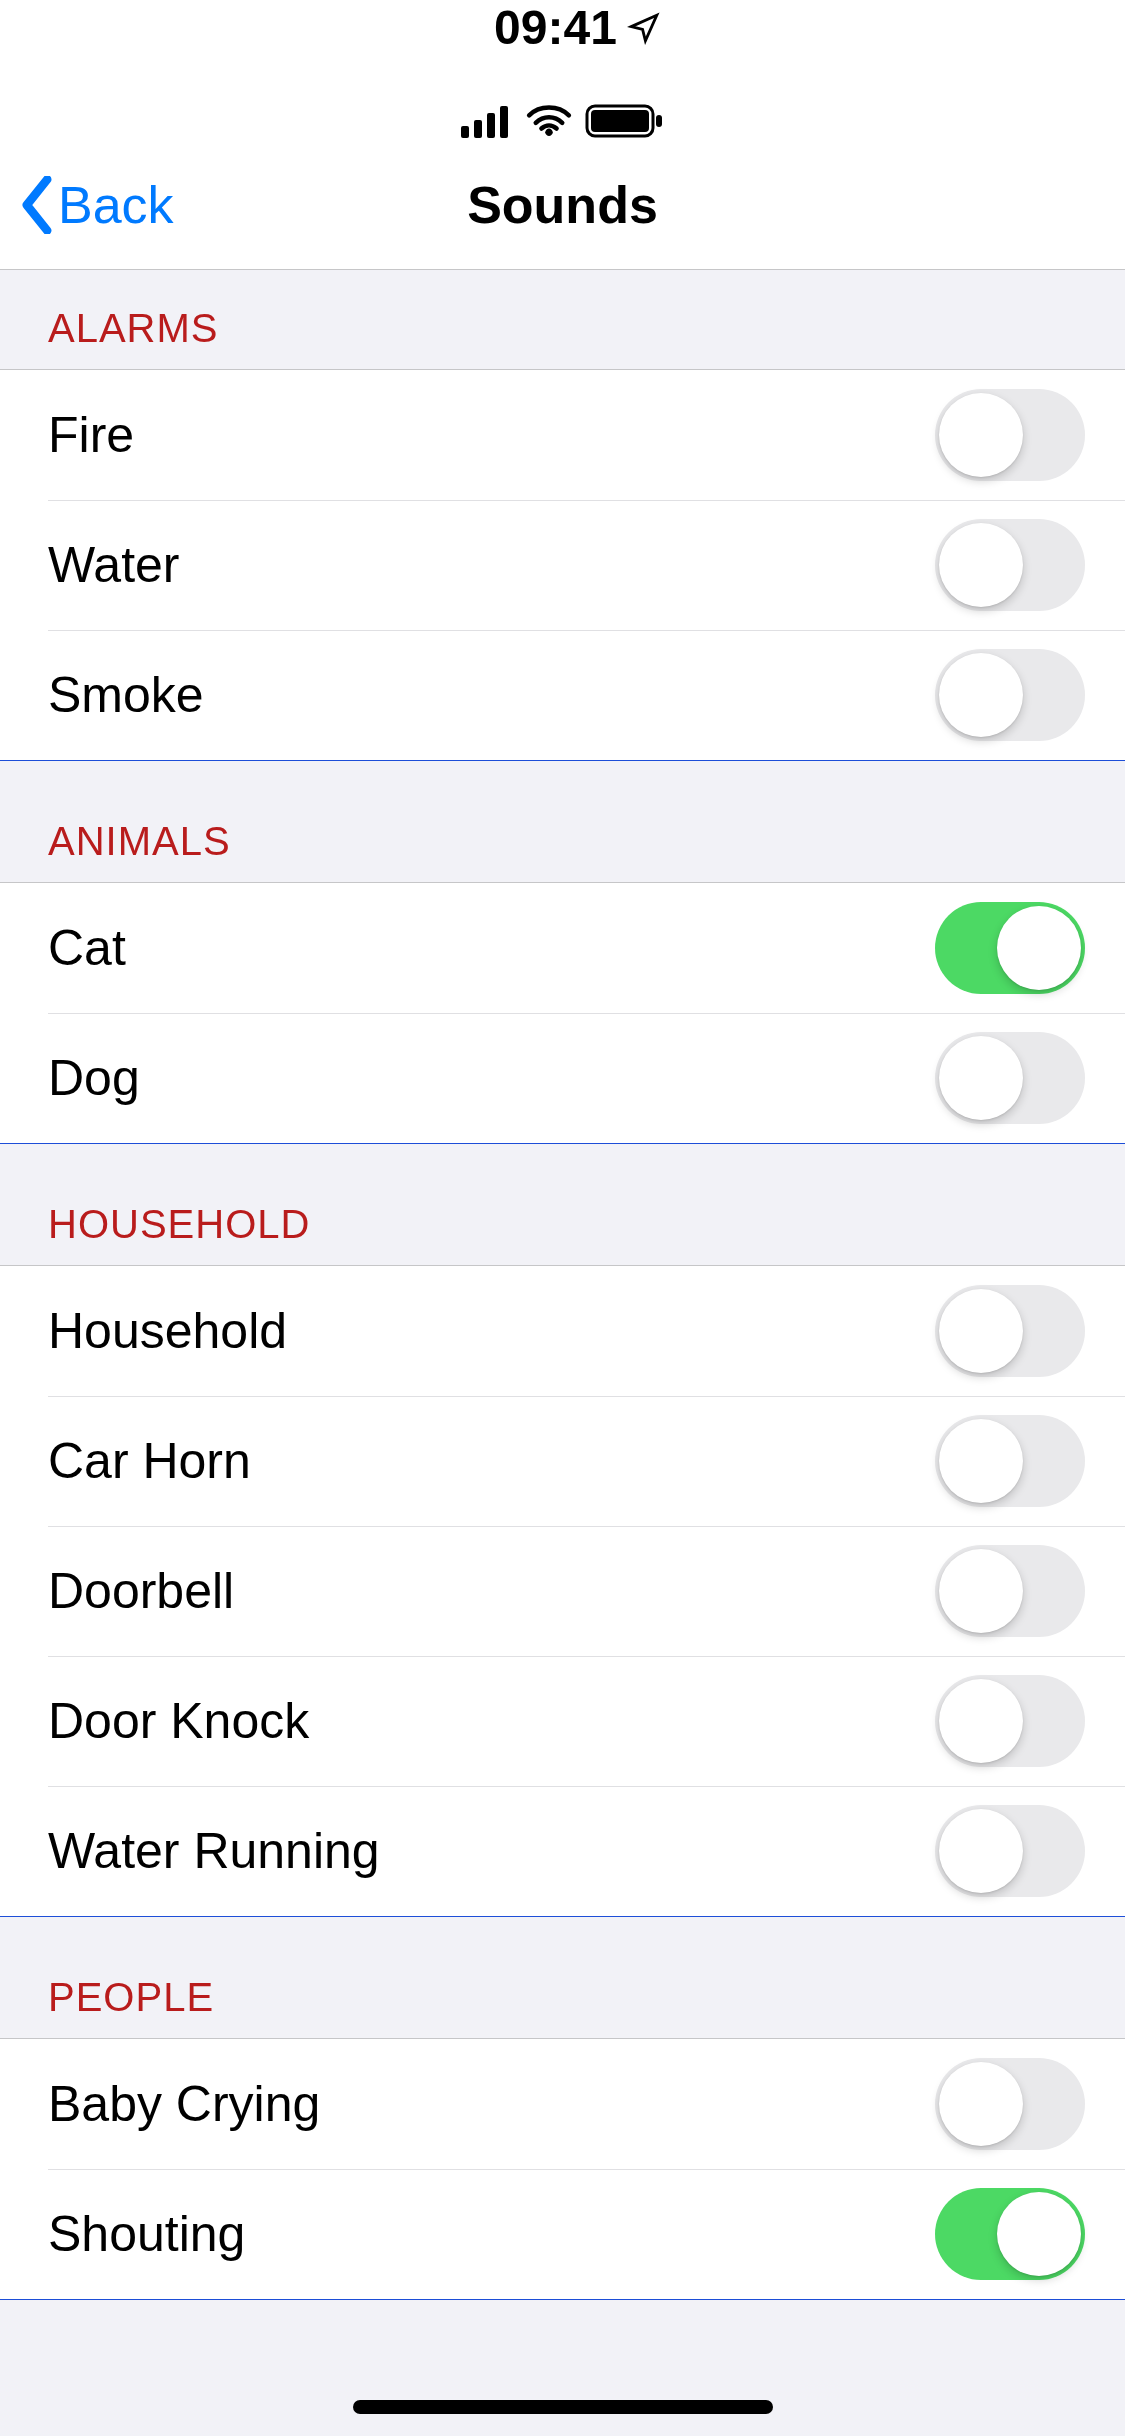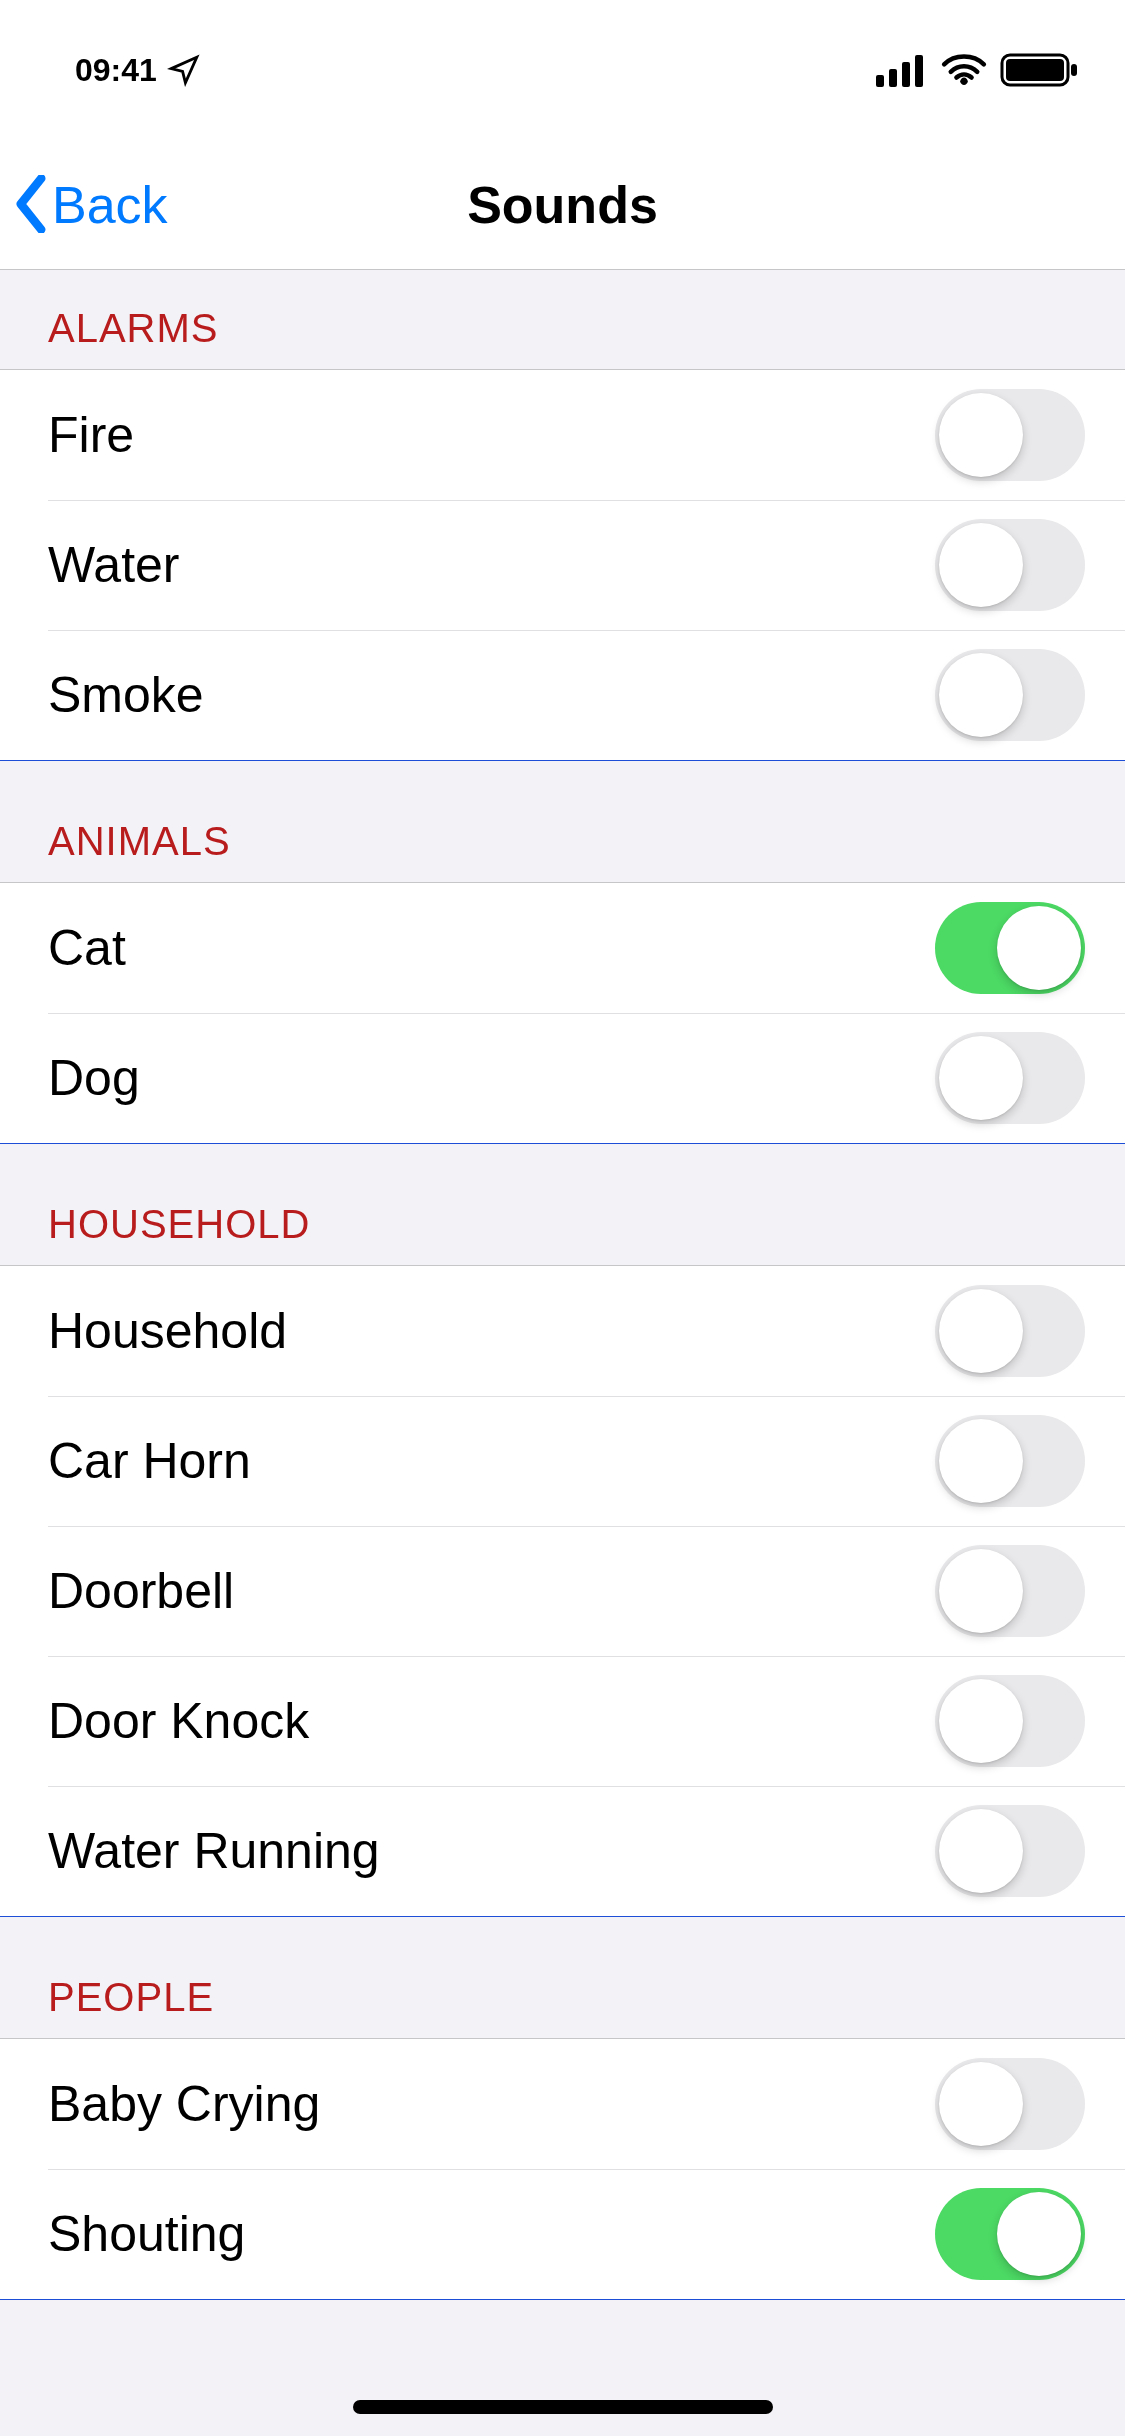--- a/index.html
+++ b/index.html
@@ -12,40 +12,41 @@
       overflow: hidden;
       -webkit-font-smoothing: antialiased;
     }
     
     .status-bar {
       height: 140px;
       display: flex;
       justify-content: space-between;
       align-items: center;
       padding: 0 45px;
-      font-size: 32px;
+      font-size: 48px;
       font-weight: 600;
+      flex-direction: column;
     }
     .status-left { display: flex; align-items: center; gap: 10px; padding-left: 30px; }
     .status-right { display: flex; align-items: center; gap: 12px; }
     .icon-loc { display: inline-flex; }
     .icon-cell, .icon-wifi, .icon-batt { display: inline-flex; align-items: center; }
     
     .nav-bar {
       height: 130px;
       position: relative;
       display: flex;
       align-items: center;
       border-bottom: 1px solid #c6c6c8;
     }
     .back-btn {
       position: absolute;
-      left: 12px;
-      display: flex;
-      align-items: flex-start;
+      left: 18px;
+      display: flex;
+      align-items: center;
       color: #007aff;
       font-size: 52px;
     }
     .back-btn svg { margin-right: 2px; }
     .nav-title {
       width: 100%;
       text-align: center;
       font-size: 52px;
       font-weight: 700;
     }

